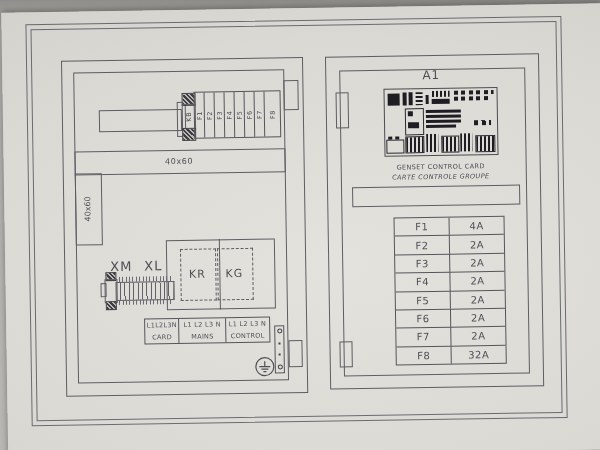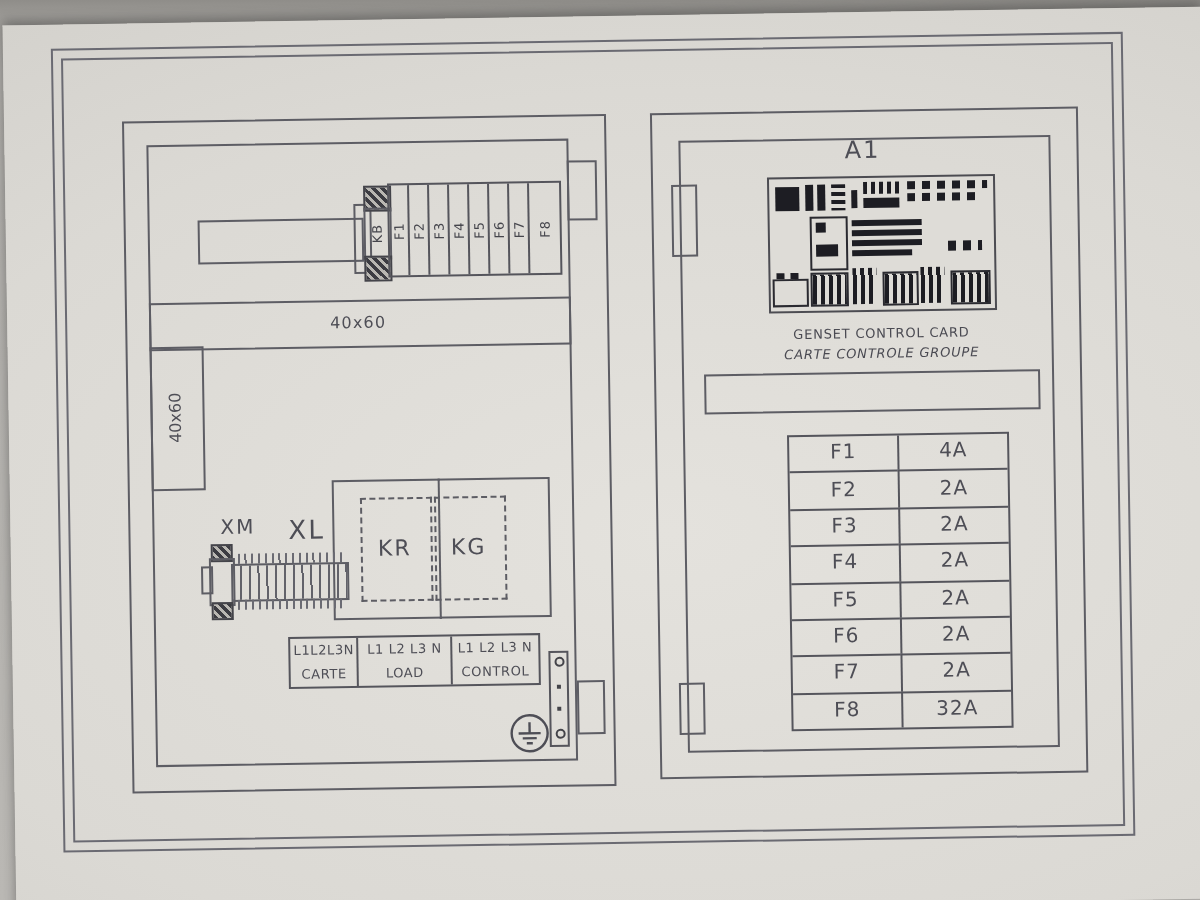--- a/index.html
+++ b/index.html
@@ -117,39 +117,39 @@
         <span>40x60</span>
       </div>
 
     <div class="ln" style="left:161px;top:230px;width:107px;height:68px;"></div>
     <div class="ln" style="left:214px;top:230px;width:0px;height:68px;border-right:none;"></div>
     <div class="dashed" style="left:175px;top:239px;width:34px;height:50px;"></div>
     <div class="dashed" style="left:212px;top:239px;width:34px;height:50px;"></div>
     <div class="lbl" style="left:212px;top:239px;width:34px;height:50px;display:flex;align-items:center;justify-content:center;font-size:11px;letter-spacing:1px;">KG</div>
     <div class="lbl" style="left:175px;top:239px;width:34px;height:50px;display:flex;align-items:center;justify-content:center;font-size:11px;letter-spacing:1px;">KR</div>
 
-    <div class="lbl" style="left:105px;top:248px;font-size:10px;letter-spacing:1px;">XM</div>
+    <div class="lbl" style="left:105px;top:248px;font-size:13px;letter-spacing:1px;">XM</div>
     <div class="lbl" style="left:139px;top:248px;font-size:13px;letter-spacing:1px;">XL</div>
 
     <div class="ln" style="left:95px;top:272px;width:4px;height:12px;"></div>
     <div class="hatch" style="position:absolute;left:100px;top:261px;width:9px;height:7px;"></div>
     <div class="ln" style="left:99px;top:268px;width:11px;height:22px;"></div>
     <div class="hatch" style="position:absolute;left:100px;top:290px;width:9px;height:7px;"></div>
     <div class="ticks" style="position:absolute;left:111px;top:266px;width:56px;height:5px;"></div>
     <div class="ln tstrip-cells" style="left:110px;top:271px;width:57px;height:17px;"></div>
     <div class="ticks" style="position:absolute;left:111px;top:289px;width:56px;height:5px;"></div>
 
     <div class="ctable">
       <div class="ccol" style="width:34px;">
         <div>L1L2L3N</div>
-        <div>CARTE</div>
+        <div>CARD</div>
       </div>
       <div class="ccol" style="width:46px;">
         <div>L1 L2 L3 N</div>
-        <div>LOAD</div>
+        <div>MAINS</div>
       </div>
       <div class="ccol" style="width:44px;">
         <div>L1 L2 L3 N</div>
         <div>CONTROL</div>
       </div>
     </div>
 
     <div class="dotbar">
       <div class="dot" style="top:2px;"></div>
       <div class="pip" style="top:16px;"></div>

